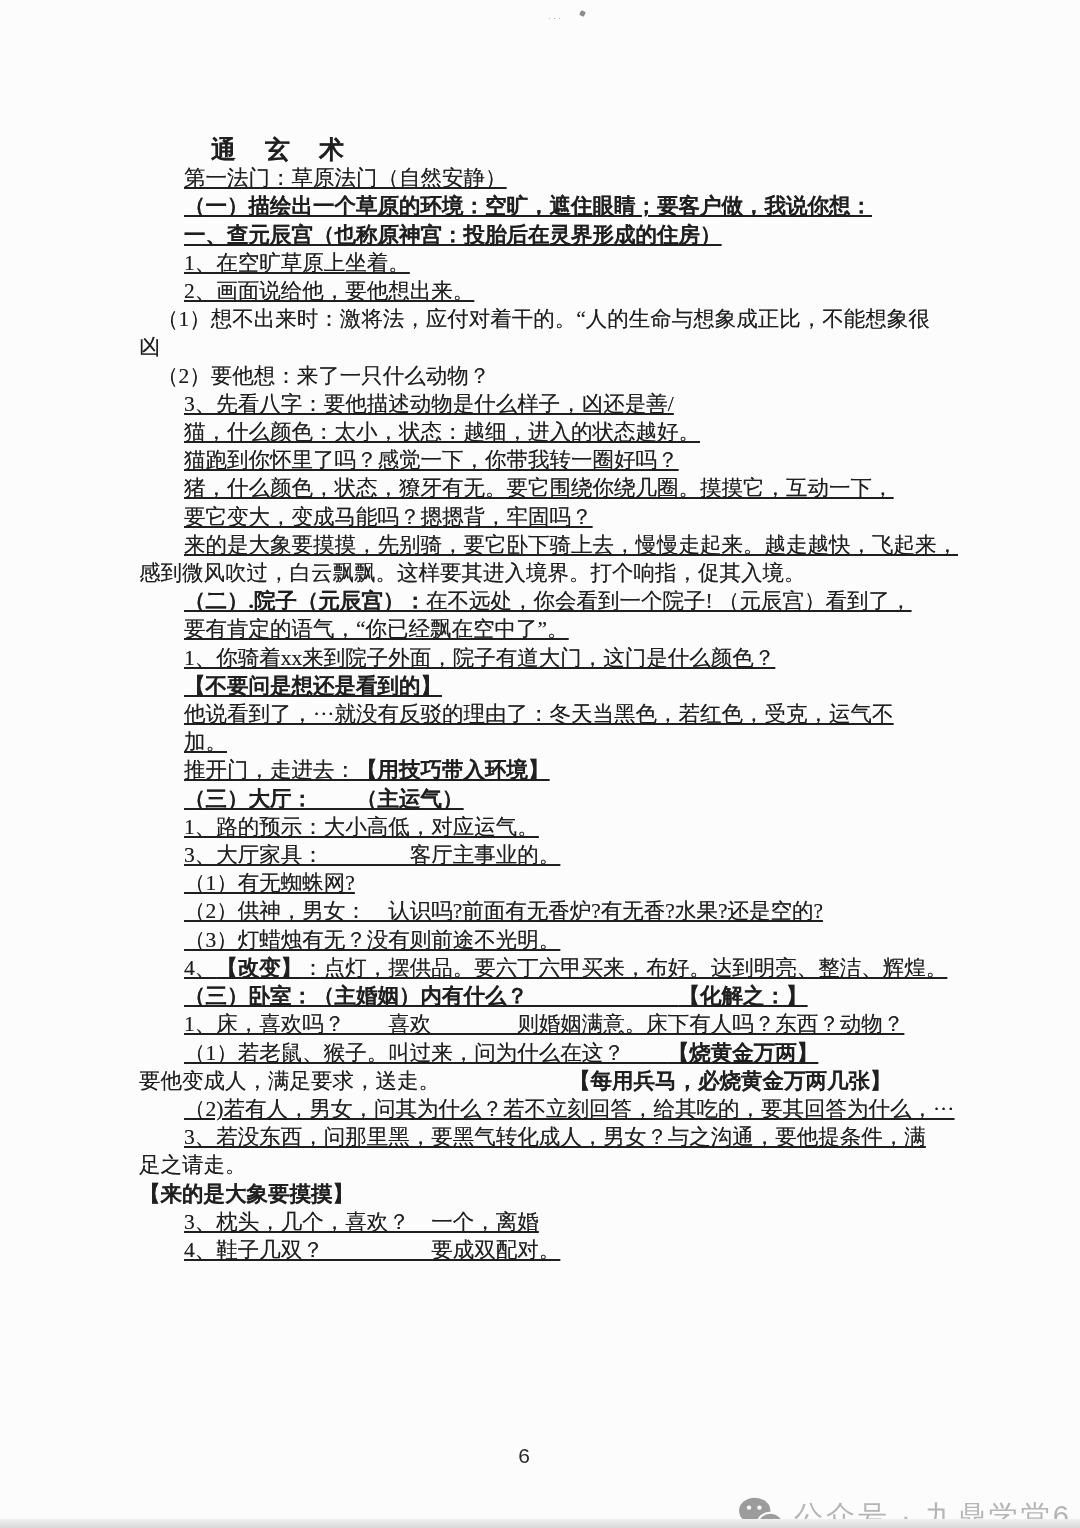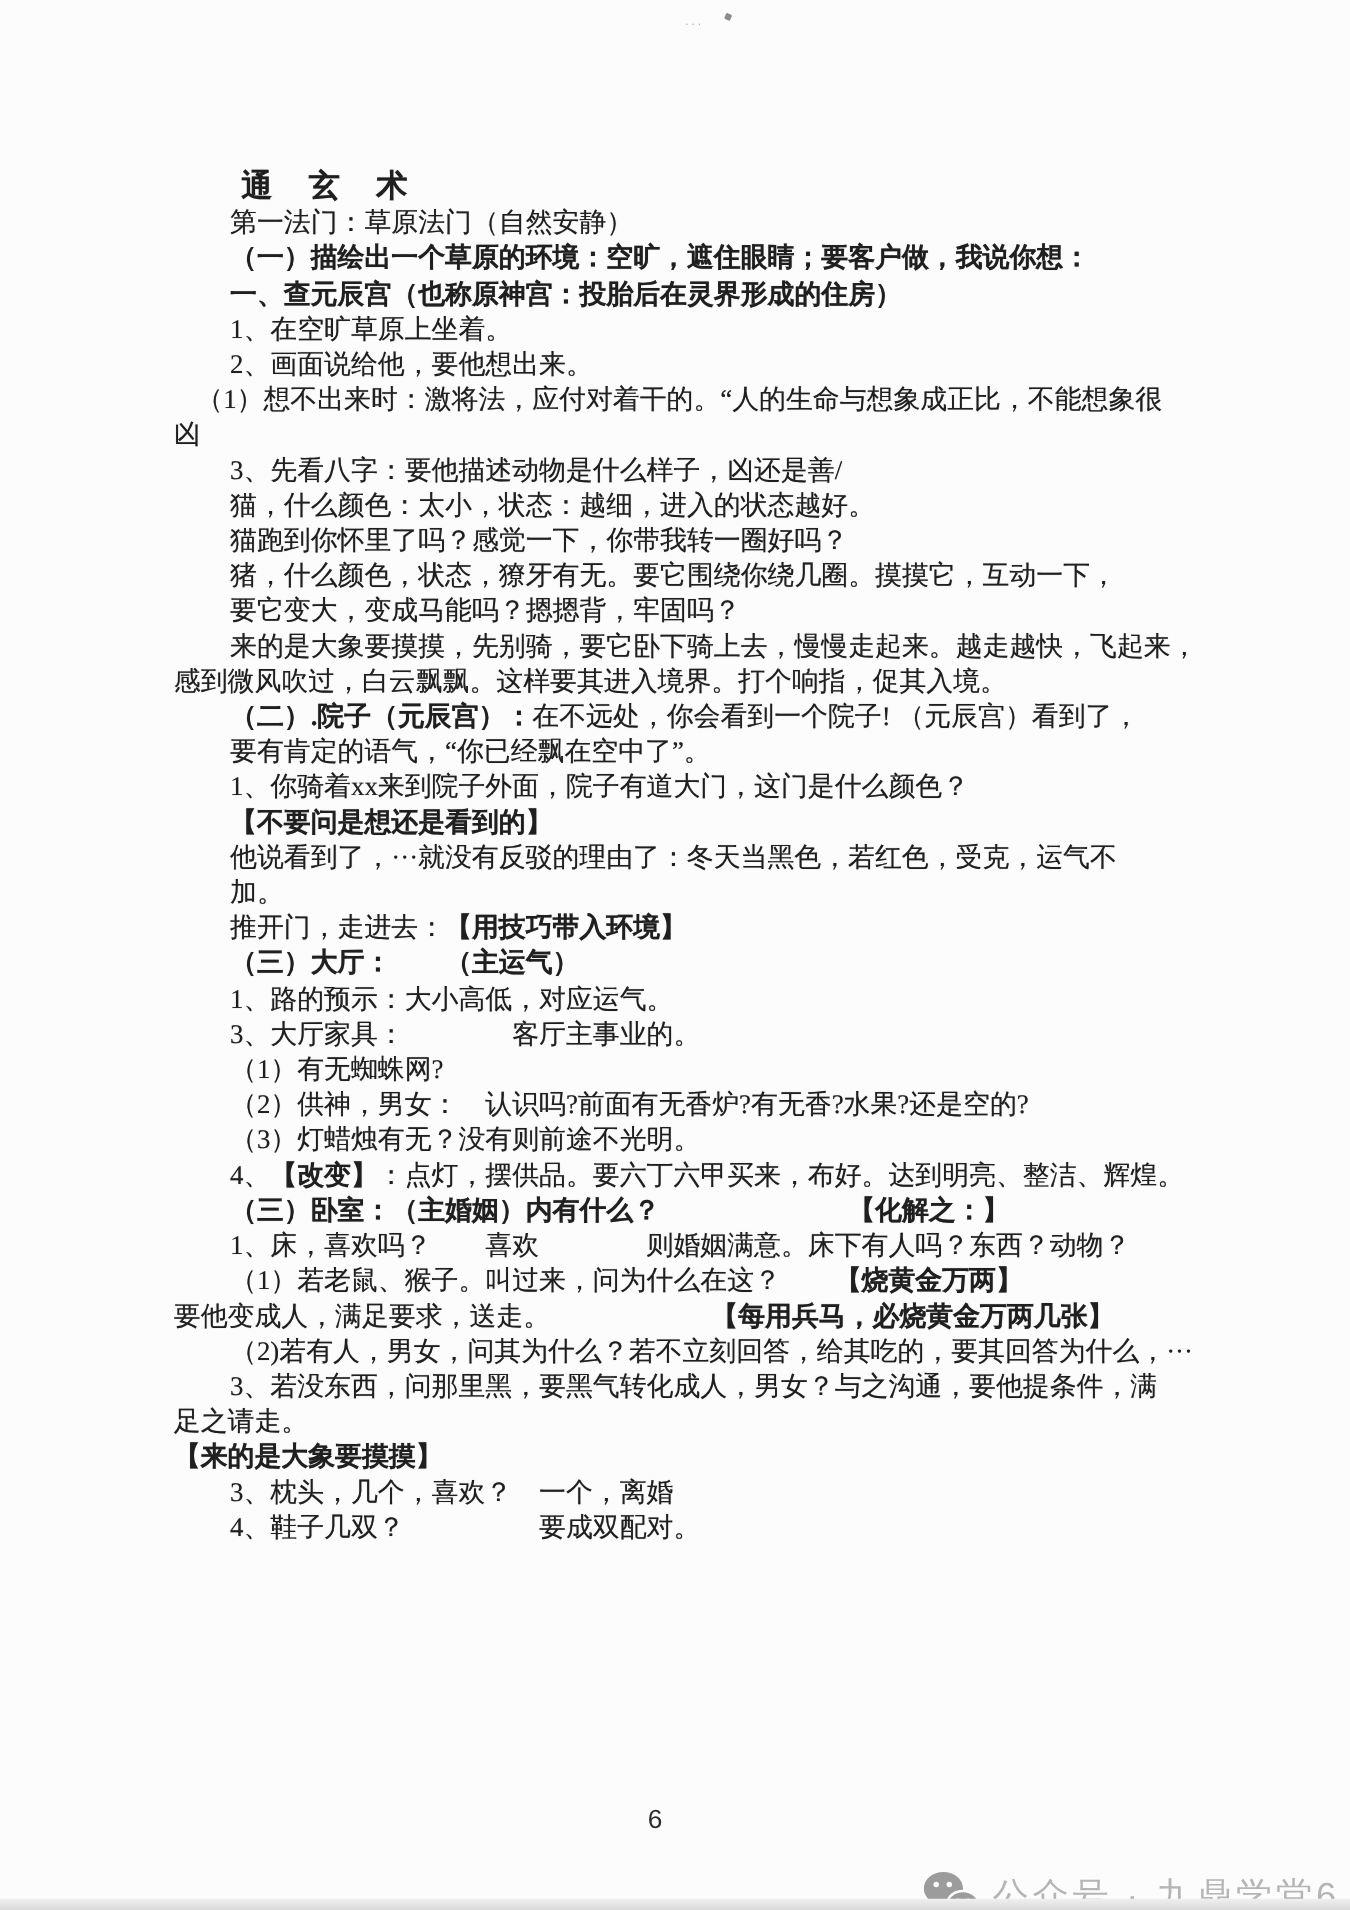--- a/index.html
+++ b/index.html
@@ -5,22 +5,22 @@
   html,body{margin:0;padding:0;background:#ffffff;}
   .page{position:relative;width:1080px;height:1528px;background:#fcfcfc;overflow:hidden;
         font-family:"Liberation Serif",serif;color:var(--c-text,#1f1f1f);}
   
   .doc{position:absolute;left:139px;top:136px;width:815px;
        font-size:21.5px;line-height:28.2px;letter-spacing:0;
        text-shadow:0 0 .6px rgba(20,20,20,.55);}
   .line{white-space:nowrap;}
   .ind0{margin-left:0;}
   .ind1{margin-left:18px;}
-  .ind2{margin-left:45px;}
-  .ind3{margin-left:54px;}
+  .ind2{margin-left:45px;text-decoration:underline;}
+  .ind3{margin-left:72px;}
   .b{font-weight:bold;}
   .big{font-size:25px;letter-spacing:2px;}
   
   .pagenum{position:absolute;top:1444px;left:506px;width:36px;text-align:center;
            font-size:21px;color:#2b2b2b;font-family:"Liberation Sans",sans-serif;}
   .watermark{position:absolute;top:1496px;left:738px;display:flex;align-items:center;gap:10px;
              color:var(--c-watermark,#b5b5b5);font-size:29px;letter-spacing:3px;
              font-family:"Liberation Sans",sans-serif;}
   .wicon{color:var(--c-icon,#9c9c9c);flex:0 0 auto;}
   
@@ -41,20 +41,21 @@
 
   <div class="doc">
       <div class="line ind3 big"><span class="b">通　玄　术</span></div>
       <div class="line ind2"><span>第一法门：草原法门（自然安静）</span></div>
       <div class="line ind2"><span class="b">（一）描绘出一个草原的环境：空旷，遮住眼睛；要客户做，我说你想：</span></div>
       <div class="line ind2"><span class="b">一、查元辰宫（也称原神宫：投胎后在灵界形成的住房）</span></div>
       <div class="line ind2"><span>1、在空旷草原上坐着。</span></div>
       <div class="line ind2"><span>2、画面说给他，要他想出来。</span></div>
       <div class="line ind1"><span>（1）想不出来时：激将法，应付对着干的。“人的生命与想象成正比，不能想象很</span></div>
       <div class="line ind0"><span>凶</span></div>
+      <div class="line ind1"><span>（2）要他想：来了一只什么动物？</span></div>
       <div class="line ind2"><span>3、先看八字：要他描述动物是什么样子，凶还是善/</span></div>
       <div class="line ind2"><span>猫，什么颜色：太小，状态：越细，进入的状态越好。</span></div>
       <div class="line ind2"><span>猫跑到你怀里了吗？感觉一下，你带我转一圈好吗？</span></div>
       <div class="line ind2"><span>猪，什么颜色，状态，獠牙有无。要它围绕你绕几圈。摸摸它，互动一下，</span></div>
       <div class="line ind2"><span>要它变大，变成马能吗？摁摁背，牢固吗？</span></div>
       <div class="line ind2"><span>来的是大象要摸摸，先别骑，要它卧下骑上去，慢慢走起来。越走越快，飞起来，</span></div>
       <div class="line ind0"><span>感到微风吹过，白云飘飘。这样要其进入境界。打个响指，促其入境。</span></div>
       <div class="line ind2"><span class="b">（二）.院子（元辰宫）：</span><span>在不远处，你会看到一个院子! （元辰宫）看到了，</span></div>
       <div class="line ind2"><span>要有肯定的语气，“你已经飘在空中了”。</span></div>
       <div class="line ind2"><span>1、你骑着xx来到院子外面，院子有道大门，这门是什么颜色？</span></div>

